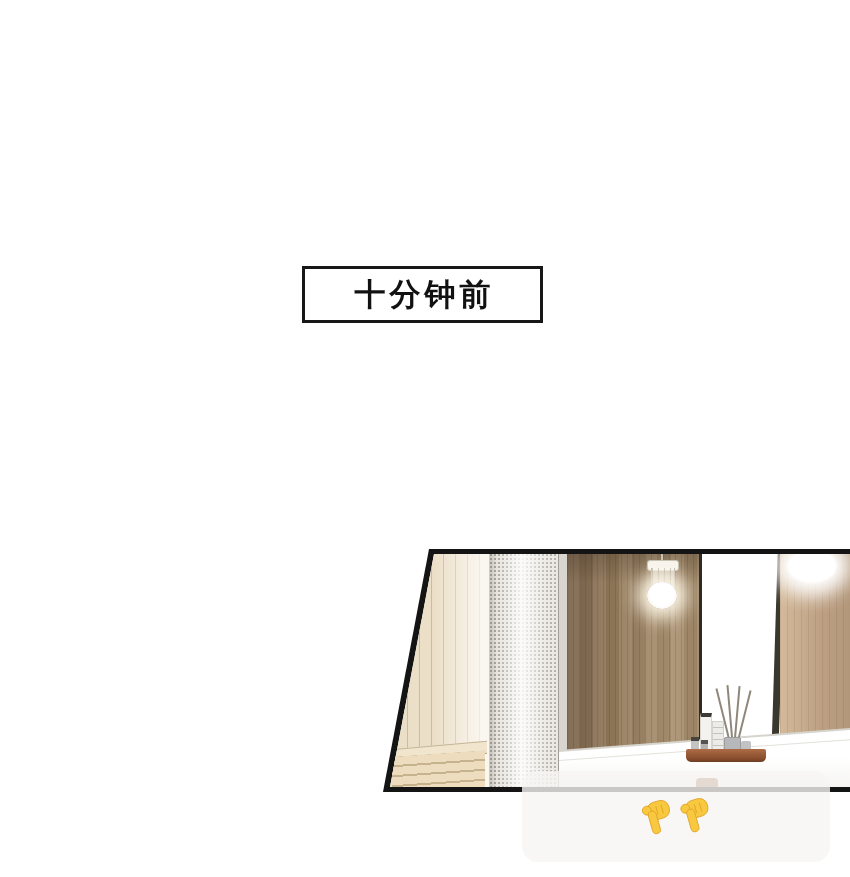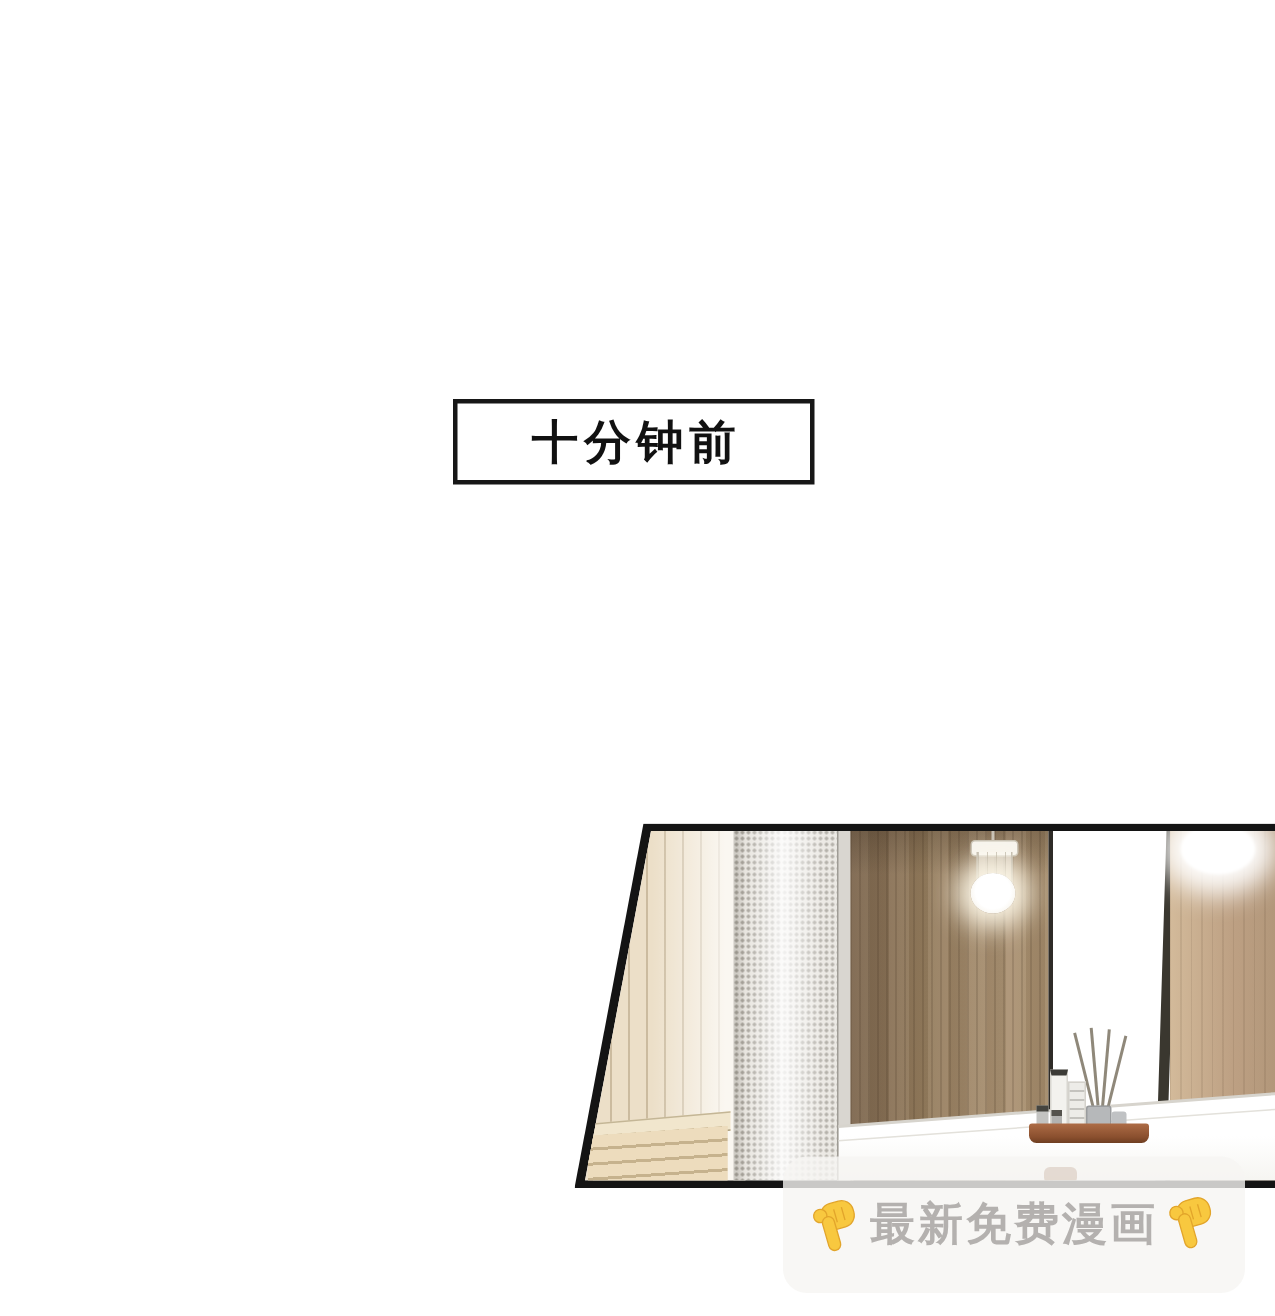--- a/index.html
+++ b/index.html
@@ -157,21 +157,20 @@
 
   <div class="watermark">
     <div class="wm-line1">
       <svg class="hand-icon left" viewBox="0 0 36 40" xmlns="http://www.w3.org/2000/svg">
         <rect x="9" y="3" width="25" height="20" rx="9" fill="#F8C83F" stroke="#E2A52B" stroke-width="1"></rect>
         <circle cx="9" cy="10" r="5" fill="#F8C83F" stroke="#E2A52B" stroke-width="1"></circle>
         <rect x="9" y="12" width="9" height="26" rx="4.5" fill="#F8C83F" stroke="#E2A52B" stroke-width="1"></rect>
         <line x1="20" y1="8" x2="20" y2="18" stroke="#E2A52B" stroke-width="1"></line>
         <line x1="26" y1="8" x2="26" y2="18" stroke="#E2A52B" stroke-width="1"></line>
       </svg>
-      <span class="wm-title">最新免费漫画</span>
       <svg class="hand-icon right" viewBox="0 0 36 40" xmlns="http://www.w3.org/2000/svg">
         <rect x="9" y="3" width="25" height="20" rx="9" fill="#F8C83F" stroke="#E2A52B" stroke-width="1"></rect>
         <circle cx="9" cy="10" r="5" fill="#F8C83F" stroke="#E2A52B" stroke-width="1"></circle>
         <rect x="9" y="12" width="9" height="26" rx="4.5" fill="#F8C83F" stroke="#E2A52B" stroke-width="1"></rect>
         <line x1="20" y1="8" x2="20" y2="18" stroke="#E2A52B" stroke-width="1"></line>
         <line x1="26" y1="8" x2="26" y2="18" stroke="#E2A52B" stroke-width="1"></line>
       </svg>
     </div>
   </div>
 

